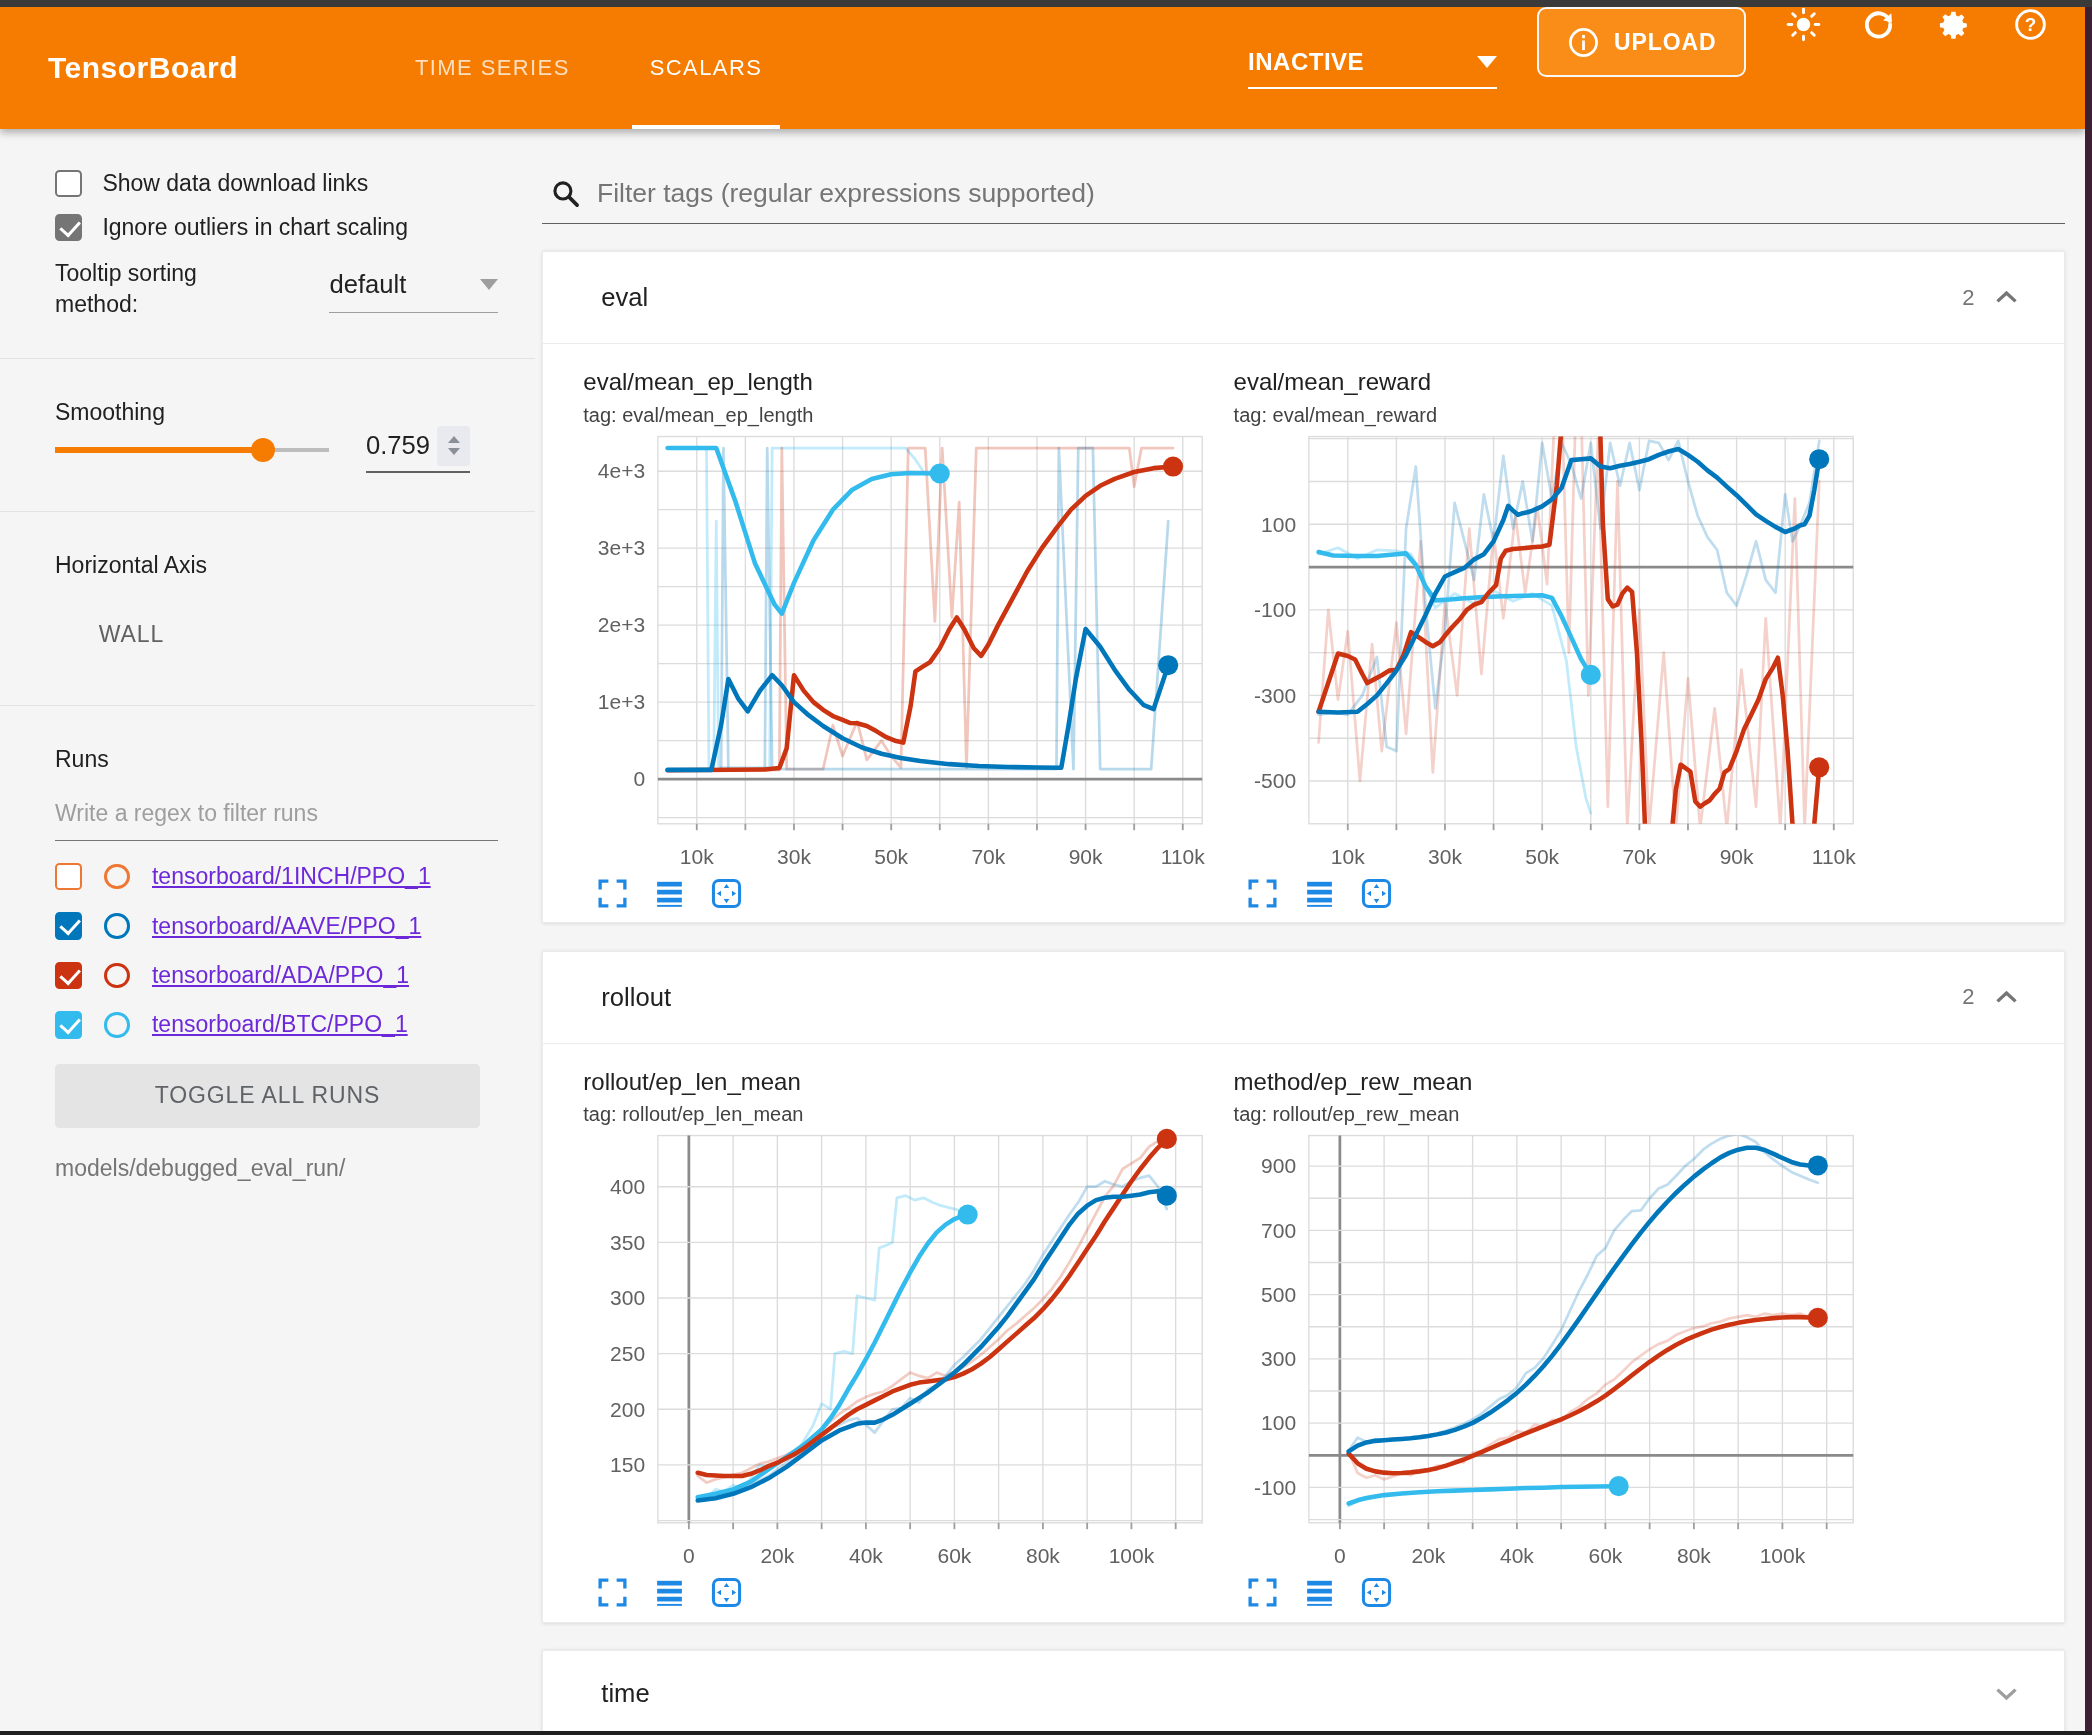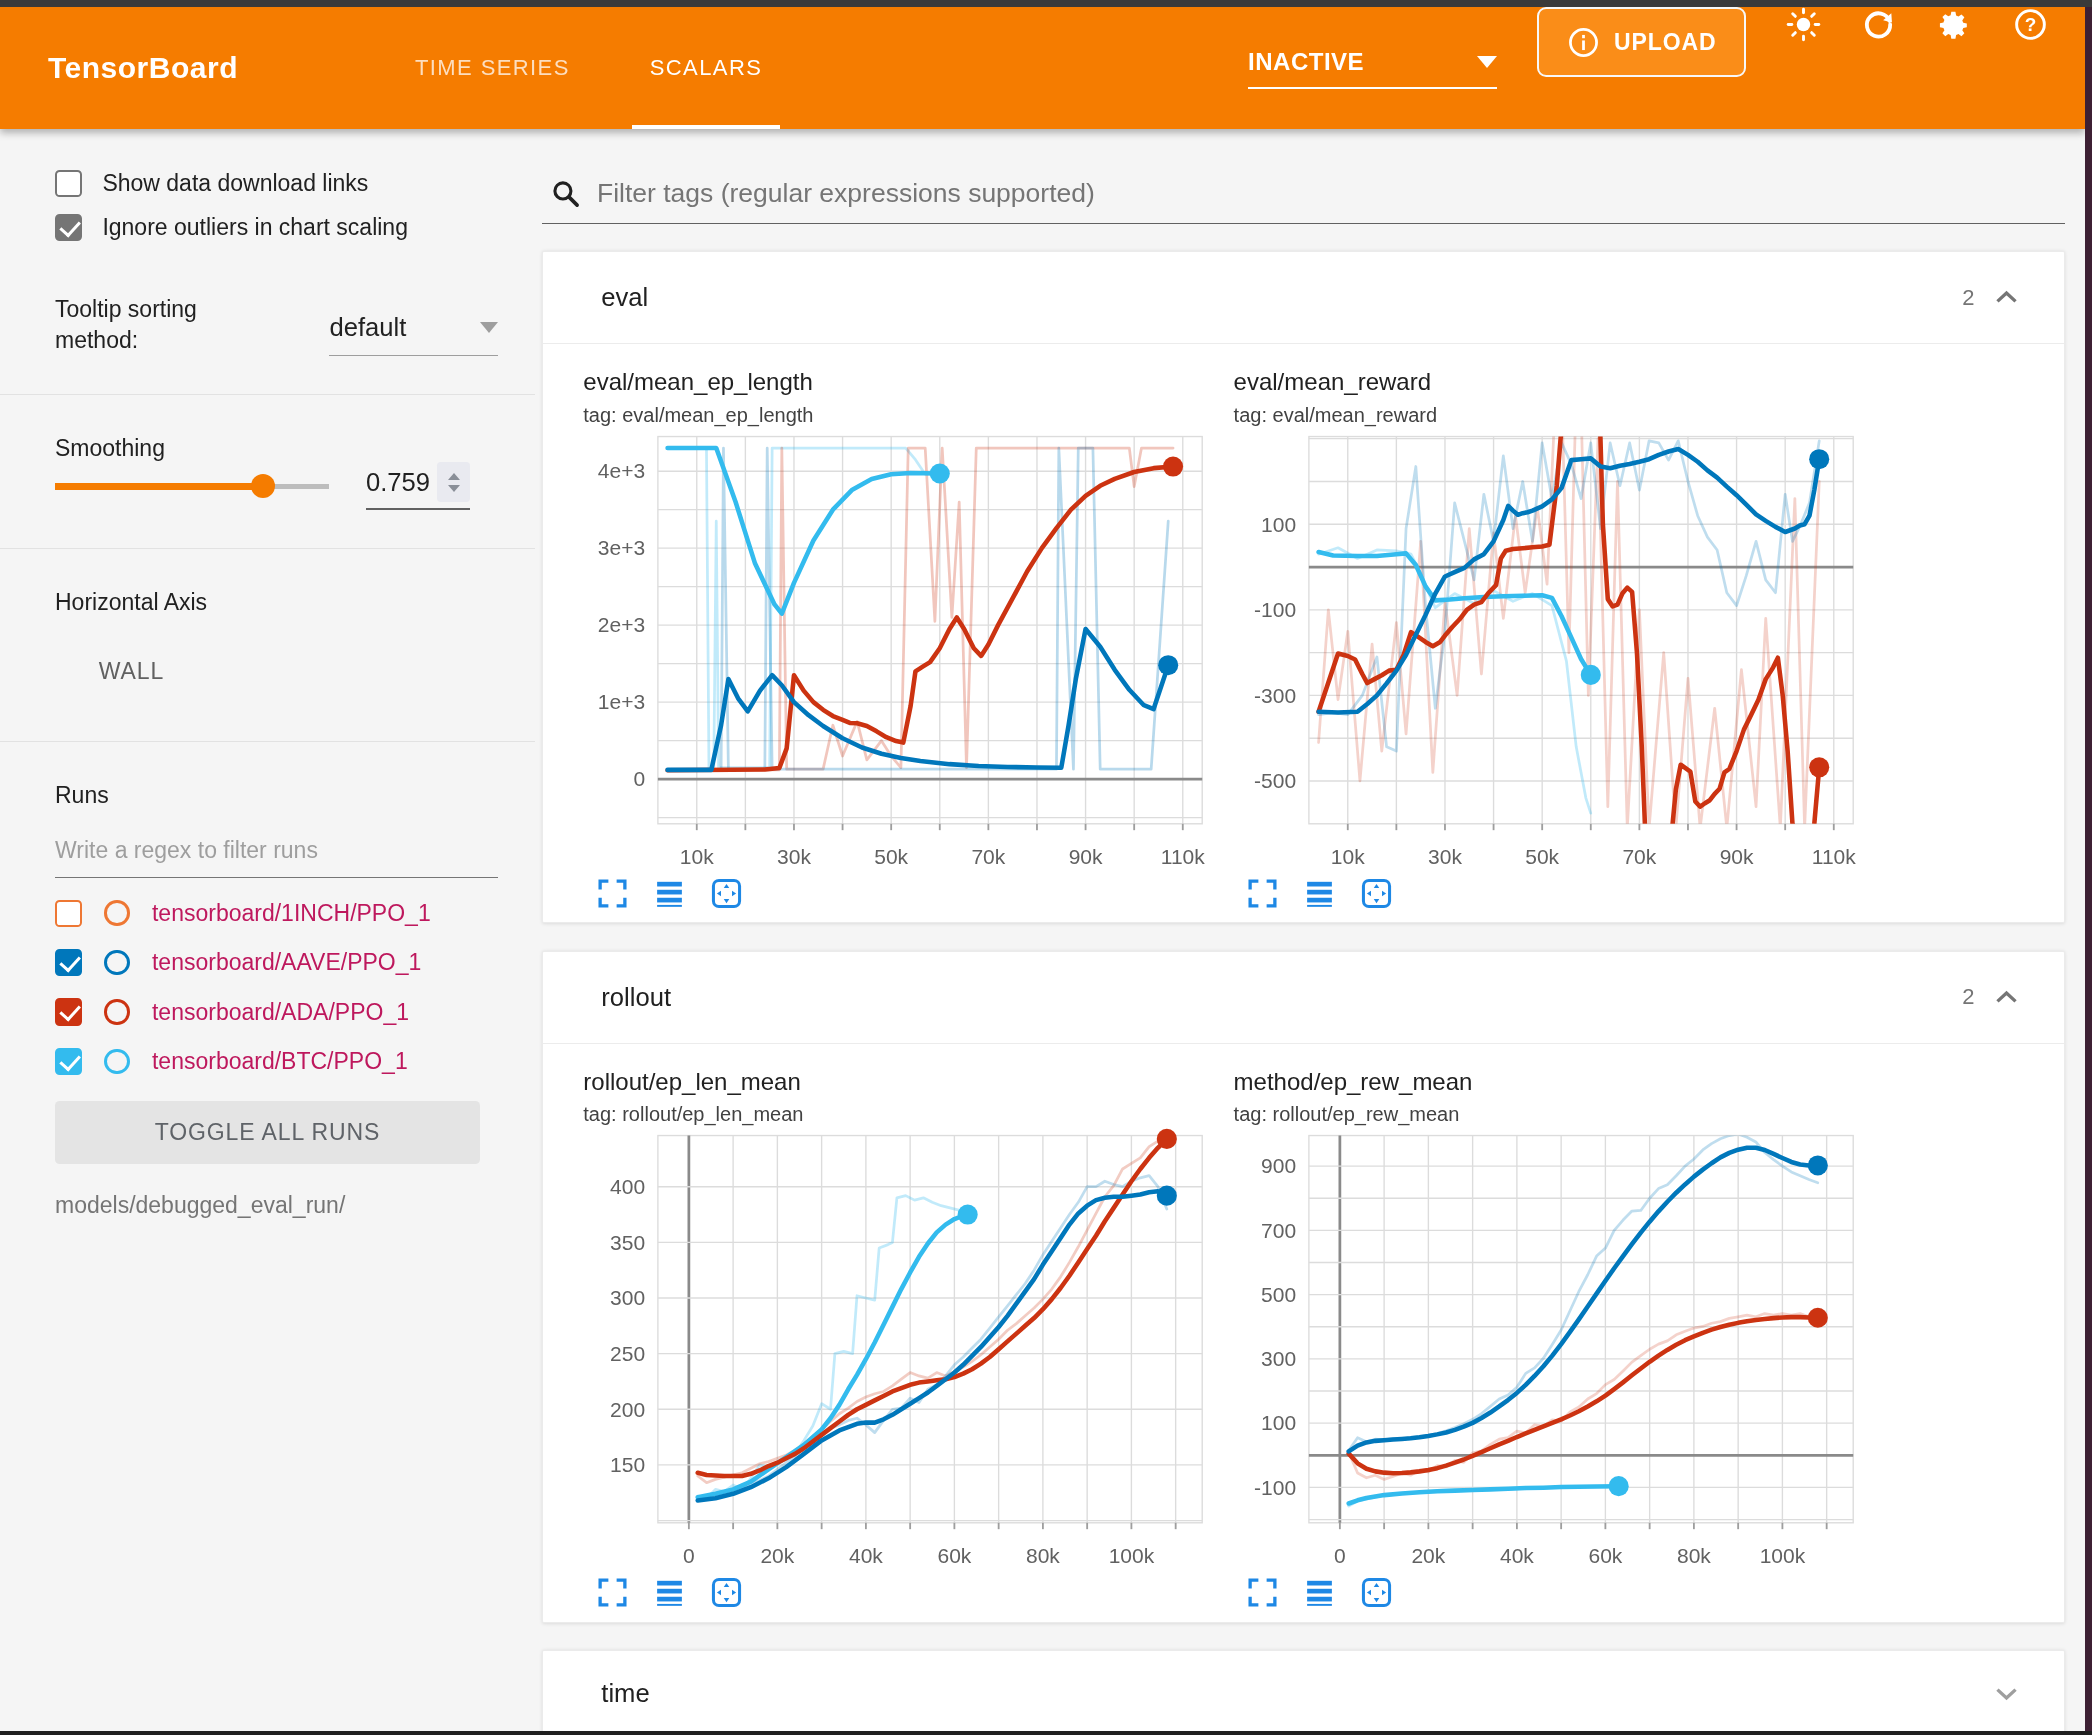--- a/index.html
+++ b/index.html
@@ -33,21 +33,21 @@
   .content { position:absolute; top:130px; left:0; width:2085px; height:1602px; display:flex; }
 
   
   .sidebar { width:535px; min-width:535px; background:#f5f5f5; padding:40px 37px 0 55px; overflow:hidden; }
   .cb-row { display:flex; align-items:center; gap:20px; margin-bottom:16.4px; cursor:pointer; }
   .cb { width:27.4px; height:27.4px; border-radius:4.6px; border:2.7px solid var(--c,#757575); background:#fff; position:relative; flex:none; }
   .cb.checked { background:var(--c,#757575); border-color:var(--c,#757575); }
   .cb.checked::after { content:""; position:absolute; left:7.3px; top:0.9px; width:9.1px; height:16.4px;
                        border:solid #fff; border-width:0 3.7px 3.7px 0; transform:rotate(42deg); }
   .cb-label { font-size:23px; color:#212121; white-space:nowrap; }
-  .tooltip-row { display:flex; margin-top:53px; align-items:flex-end;gap:27px; }
+  .tooltip-row { display:flex; margin-top:16px; align-items:center;gap:27px; }
   .tooltip-label { font-size:23px; color:#212121; line-height:1.35; width:228px; }
   .select { position:relative; width:169px; margin-left:20px; margin-top:5.5px; padding-bottom:12.8px; border-bottom:1.8px solid #9e9e9e;
             display:flex; justify-content:space-between; align-items:center; cursor:pointer; }
   .select .select-value { font-size:25.6px; color:#212121; }
   .caret-down-gray { width:0; height:0; border-left:9.1px solid transparent; border-right:9.1px solid transparent; border-top:11px solid #9e9e9e; }
   .divider { border:none; border-top:1.8px solid #e2e2e2; margin:38px -37px 0 -55px; }
   .side-heading { font-size:23px; color:#212121; margin-top:40px; }
   .smooth-row { display:flex; align-items:center; }
   .slider { position:relative; width:274px; height:27.4px; --frac:.76; cursor:pointer; }
   .slider .track { position:absolute; top:12px; left:0; width:100%; height:4.6px; background:#bdbdbd; }
@@ -61,21 +61,21 @@
   .spinner .dn { border-top:7.3px solid #8a8f98; }
   .seg-row { display:flex; align-items:center; margin-top:33px; gap:27.4px; }
   .seg-btn { font-size:23px; letter-spacing:0.9px; font-family:inherit; border:none; background:transparent; color:#616161; padding:18.3px 27.4px; cursor:pointer; }
   .seg-btn.seg-active { background:#757575; color:#fff; border-radius:7.3px; }
   .wall-row { margin-top:24px; margin-left:16.4px; }
   .runs-filter { width:100%; border:none; border-bottom:1.8px solid #757575; background:transparent; font-size:23px;
                  padding:9.1px 0 12.8px 0; margin-top:18.3px; color:#212121; font-family:inherit; }
   .runs-filter::placeholder { color:#9e9e9e; }
   .run-row { display:flex; align-items:center; gap:22px; margin-top:22px; cursor:pointer; }
   .ring { width:25.6px; height:25.6px; border-radius:50%; border:3.7px solid var(--c); background:transparent; flex:none; }
-  .run-label { font-size:23px; color:#be185d; white-space:nowrap; }
+  .run-label { font-size:23px; color:#6d28d9; white-space:nowrap;text-decoration:underline; }
   .toggle-all { margin-top:25.6px; width:425px; background:#e4e4e4; border:none; border-radius:4.6px; color:#5f6368;
                 font-size:23px; letter-spacing:0.9px; padding:18.3px 0; cursor:pointer; font-family:inherit; }
   .base-path { margin-top:27.4px; font-size:23px; color:#757575; }
 
   
   .main { flex:1; padding:42px 20px 0 7.3px; overflow:hidden; }
   .search-row { display:flex; align-items:center; gap:16.4px; border-bottom:1.8px solid #616161; padding:5.5px 3.7px 14.6px 7.3px; }
   .search-row input { flex:1; border:none; background:transparent; font-size:26.5px; color:#212121; font-family:inherit; }
   .search-row input::placeholder { color:#757575; }
 

